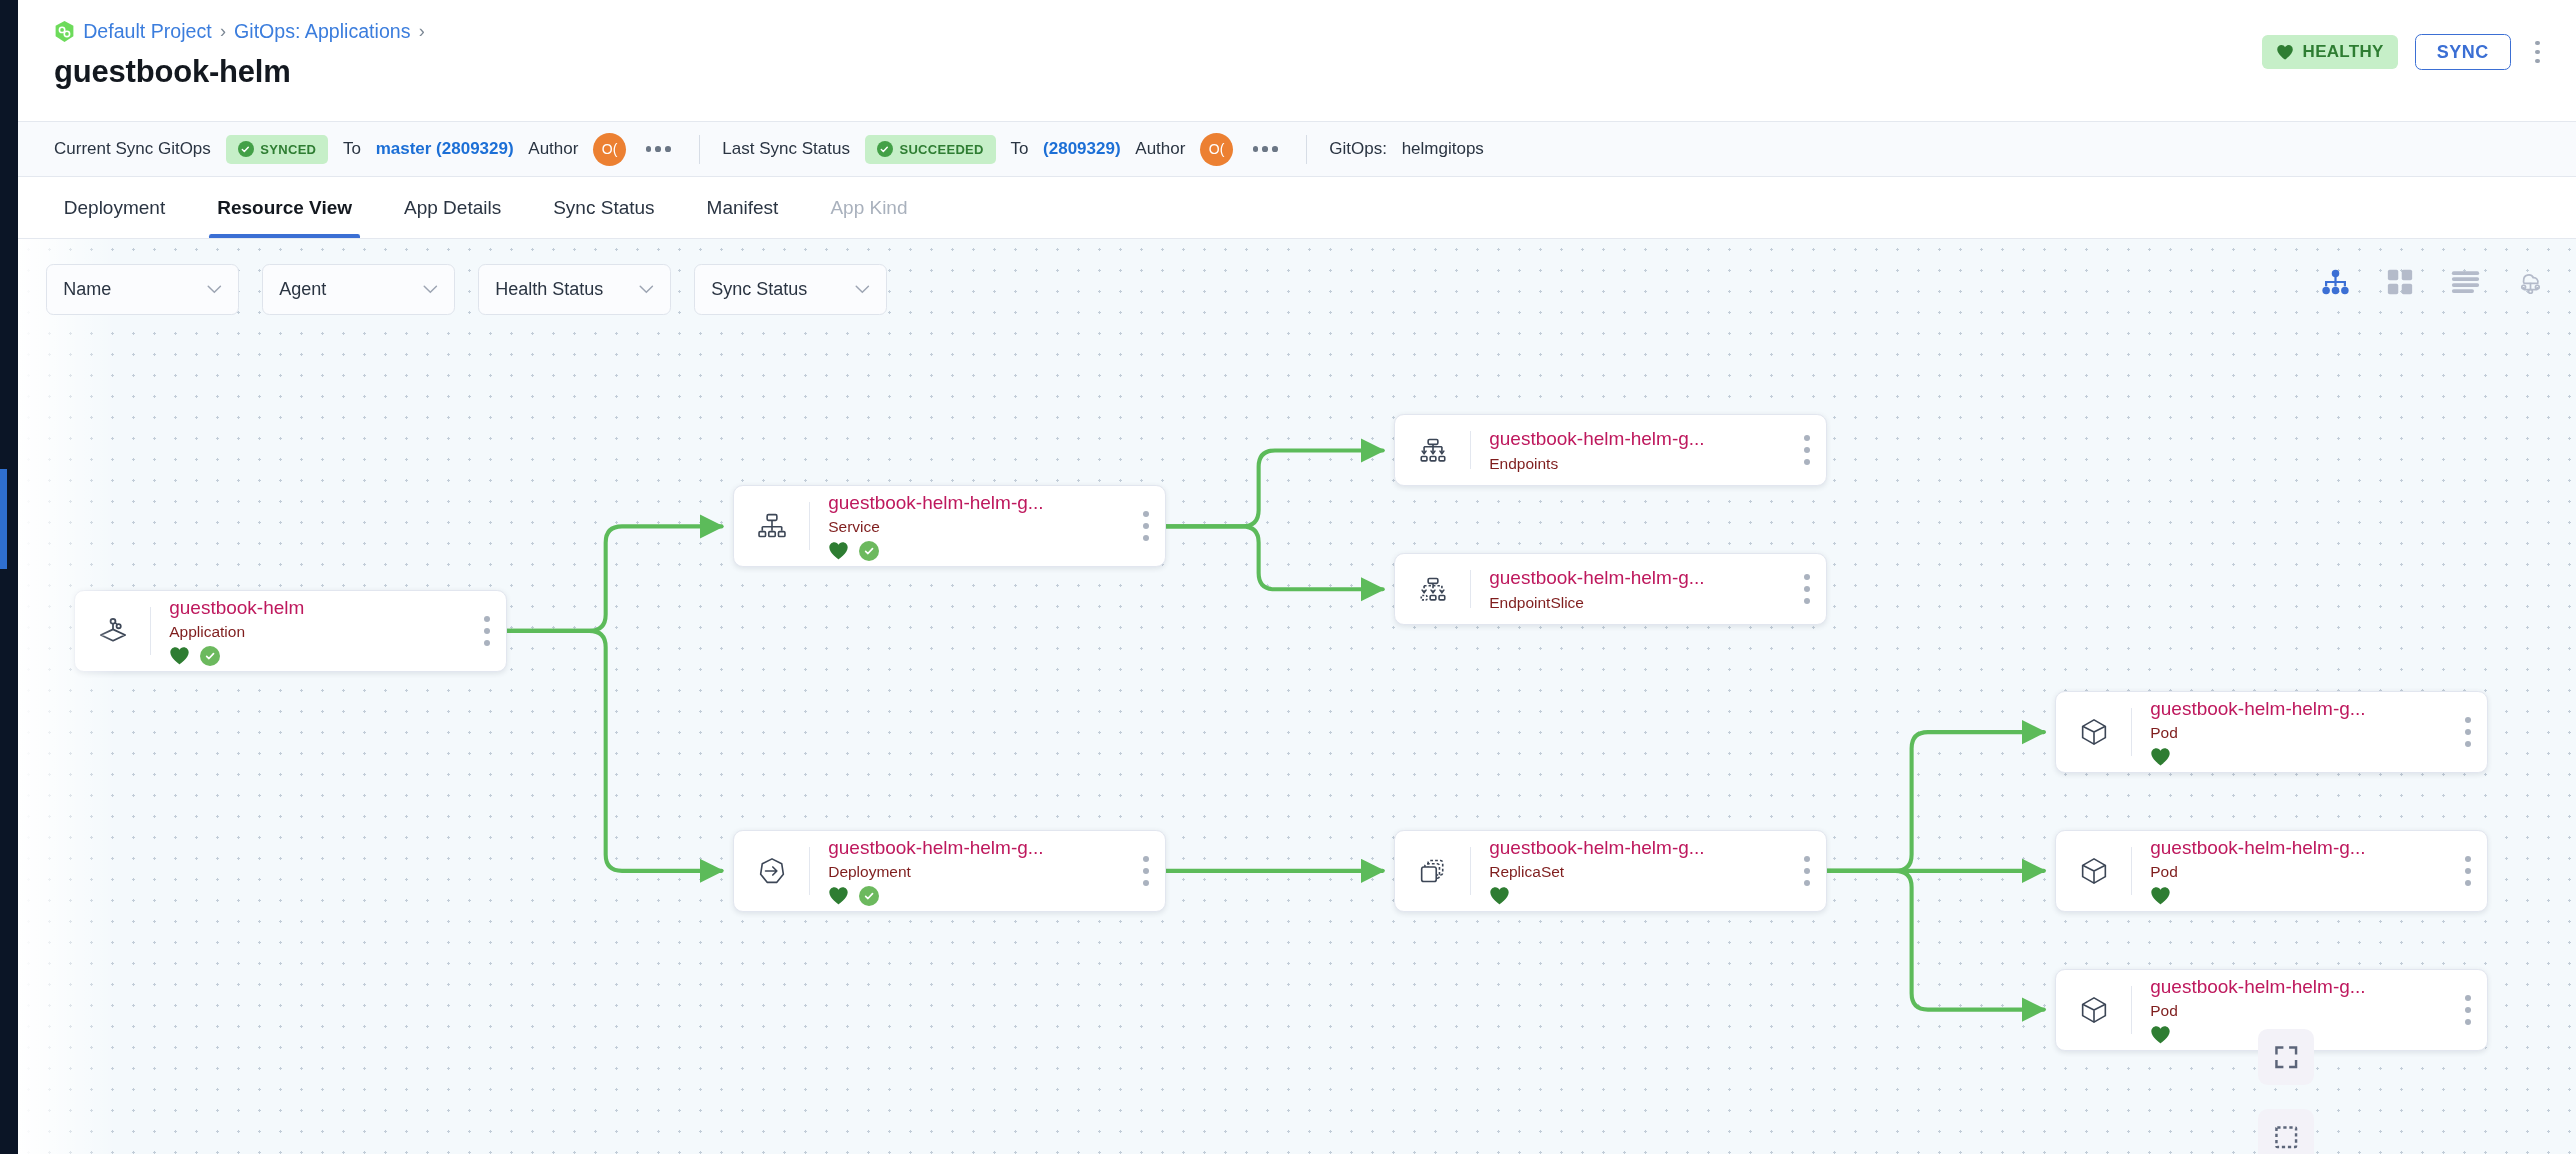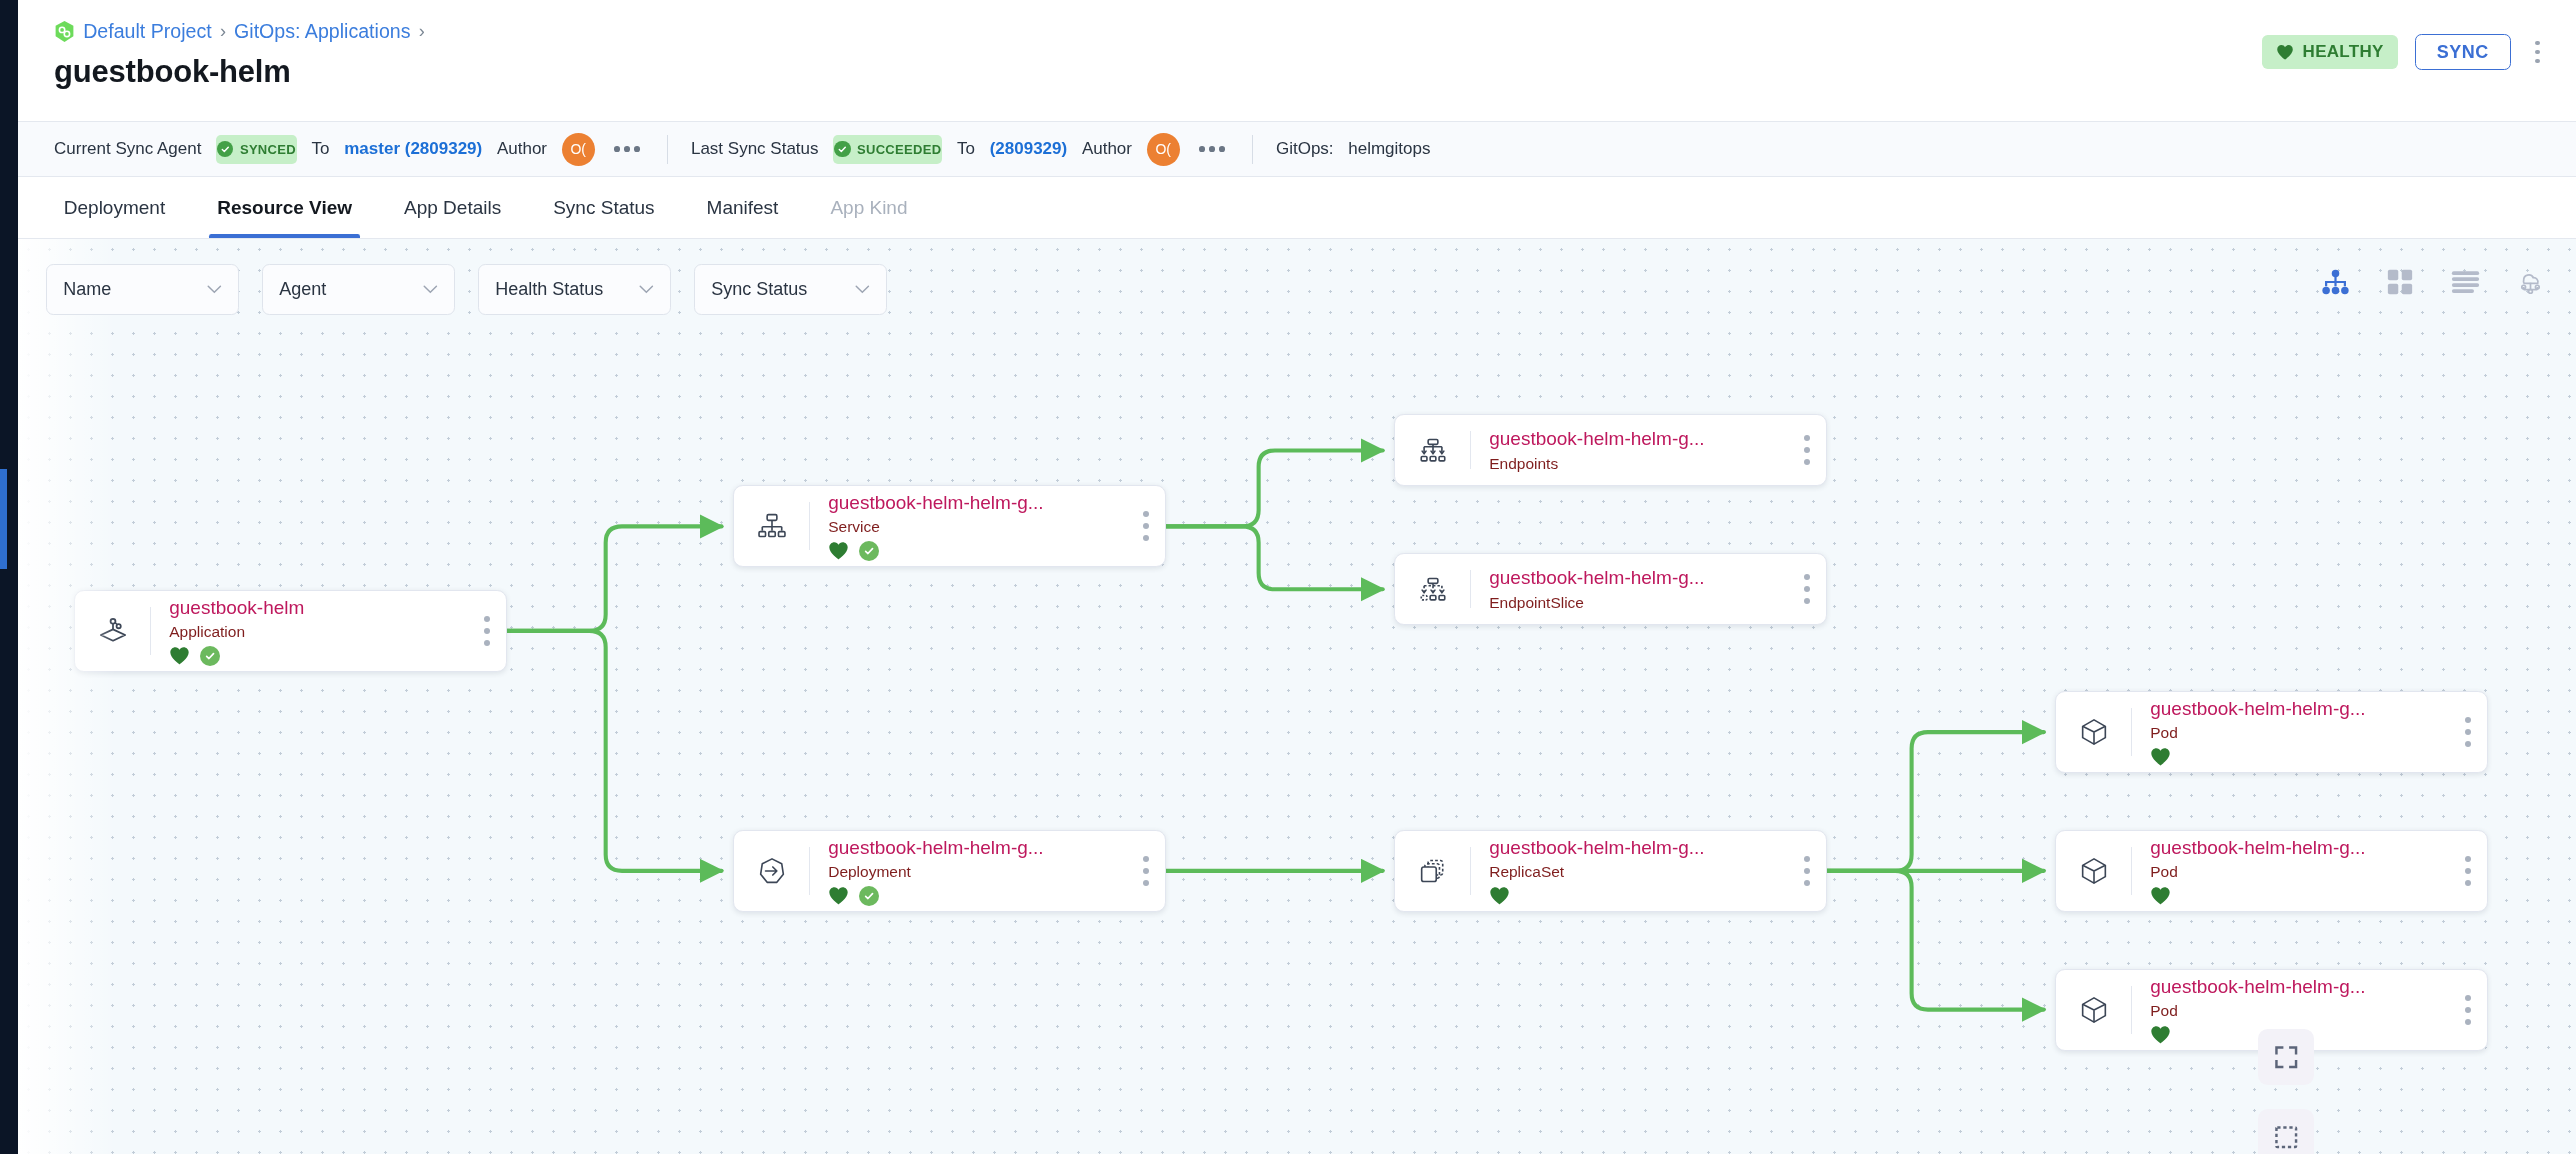--- a/index.html
+++ b/index.html
@@ -66,21 +66,21 @@
   .status-strip {
     height: 56px; background: #f8fafd; border-top: 0.8px solid #e4e8ef;
     border-bottom: 0.8px solid #e4e8ef;
     display: flex; align-items: center; padding: 0 36px; gap: 14.7px;
     flex: 0 0 56px; font-size: 17px; color: #2a3442;
   }
   .st-label { color: #2a3442; white-space: nowrap; }
   .pill {
     background: #c6efc8; color: #2e7d32; border-radius: 4.9px;
     height: 29px; display: flex; align-items: center; gap: 6.5px;
-    padding: 0 1px; font-size: 13px; font-weight: bold; letter-spacing: 0.3px;
+    padding: 0 12px; font-size: 13px; font-weight: bold; letter-spacing: 0.3px;
     cursor: pointer;
   }
   .check-circle {
     width: 16.3px; height: 16.3px; border-radius: 50%; background: #43a047;
     display: flex; align-items: center; justify-content: center; flex: 0 0 16.3px;
   }
   .check-circle svg { width: 10.6px; height: 10.6px; }
   .st-to { color: #2a3442; }
   .st-rev { color: #1c6fd6; font-weight: bold; white-space: nowrap; cursor: pointer; }
   .avatar {
@@ -218,21 +218,21 @@
         <button class="btn-sync">SYNC</button>
         <div class="kebab-v">
           <i></i>
             <i></i>
             <i></i>
         </div>
       </div>
     </div>
 
     <div class="status-strip">
-      <span class="st-label">Current Sync Agent</span>
+      <span class="st-label">Current Sync GitOps</span>
       <span class="pill">
         <span class="check-circle">
           <svg viewBox="0 0 16 16">
               <path d="M3.5 8.4 L6.5 11.2 L12.5 4.8" fill="none" stroke="#ffffff" stroke-width="2.2" stroke-linecap="round" stroke-linejoin="round"></path>
             </svg>
         </span>
         <span>SYNCED</span>
       </span>
       <span class="st-to">To</span>
       <span class="st-rev">master (2809329)</span>

